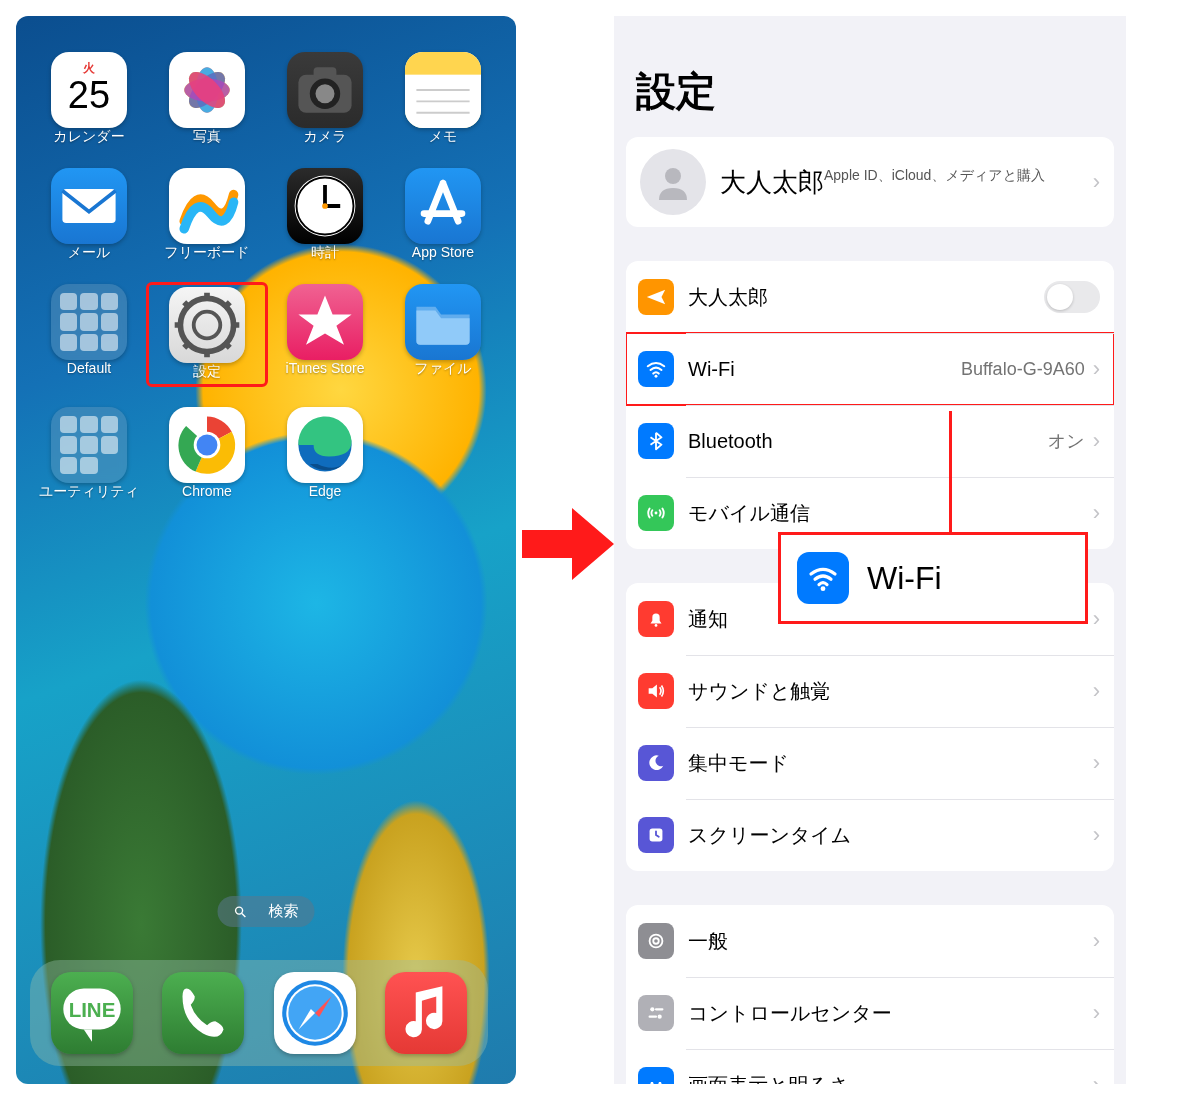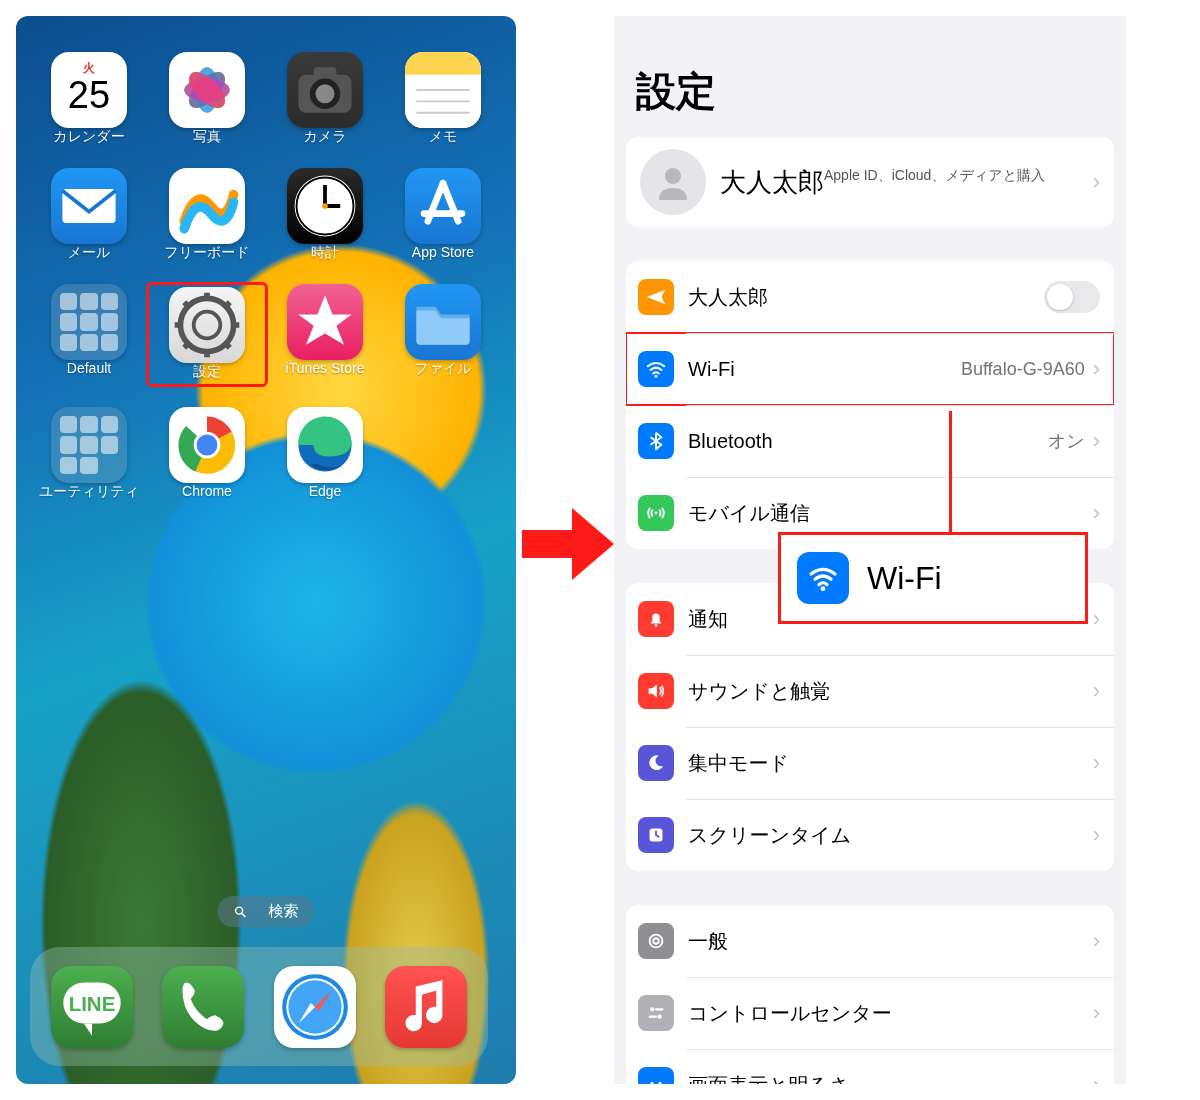--- a/index.html
+++ b/index.html
@@ -35,21 +35,21 @@
 
 
 .cal-dow{position:absolute;top:8px;font-size:12px;color:#e53935;font-weight:600;}
 .cal-num{font-size:38px;font-weight:400;color:#000;margin-top:10px;}
 
 
 .search-pill { position:absolute; left:50%; transform:translateX(-50%); top:880px; background:rgba(90,120,140,.55); color:#fff; font-size:15px; padding:6px 16px; border-radius:20px; z-index:3; display:flex; align-items:center; gap:21px;}
 .search-pill svg{width:14px;height:14px;}
 
 
-.dock { position:absolute; bottom:18px; left:14px; right:28px; height:119px; background:rgba(150,190,170,.4); border-radius:30px; display:flex; justify-content:space-around; align-items:center; padding:0 6px; z-index:3; }
+.dock { position:absolute; bottom:18px; left:14px; right:28px; height:106px; background:rgba(150,190,170,.4); border-radius:30px; display:flex; justify-content:space-around; align-items:center; padding:0 6px; z-index:3; }
 .dock .icon-box{width:82px;height:82px;border-radius:20px;}
 
 
 .arrow { position:absolute; left:522px; top:500px; z-index:5; }
 .arrow svg{width:92px;height:88px;}
 
 
 .phone-right { position:absolute; left:614px; top:16px; width:512px; height:1068px; background:#f2f2f7; overflow:hidden; }
 .settings-title { font-size:40px; font-weight:700; padding:48px 22px 18px; color:#000; }
 .card { background:#fff; margin:0 12px 34px; border-radius:12px; overflow:hidden; }

